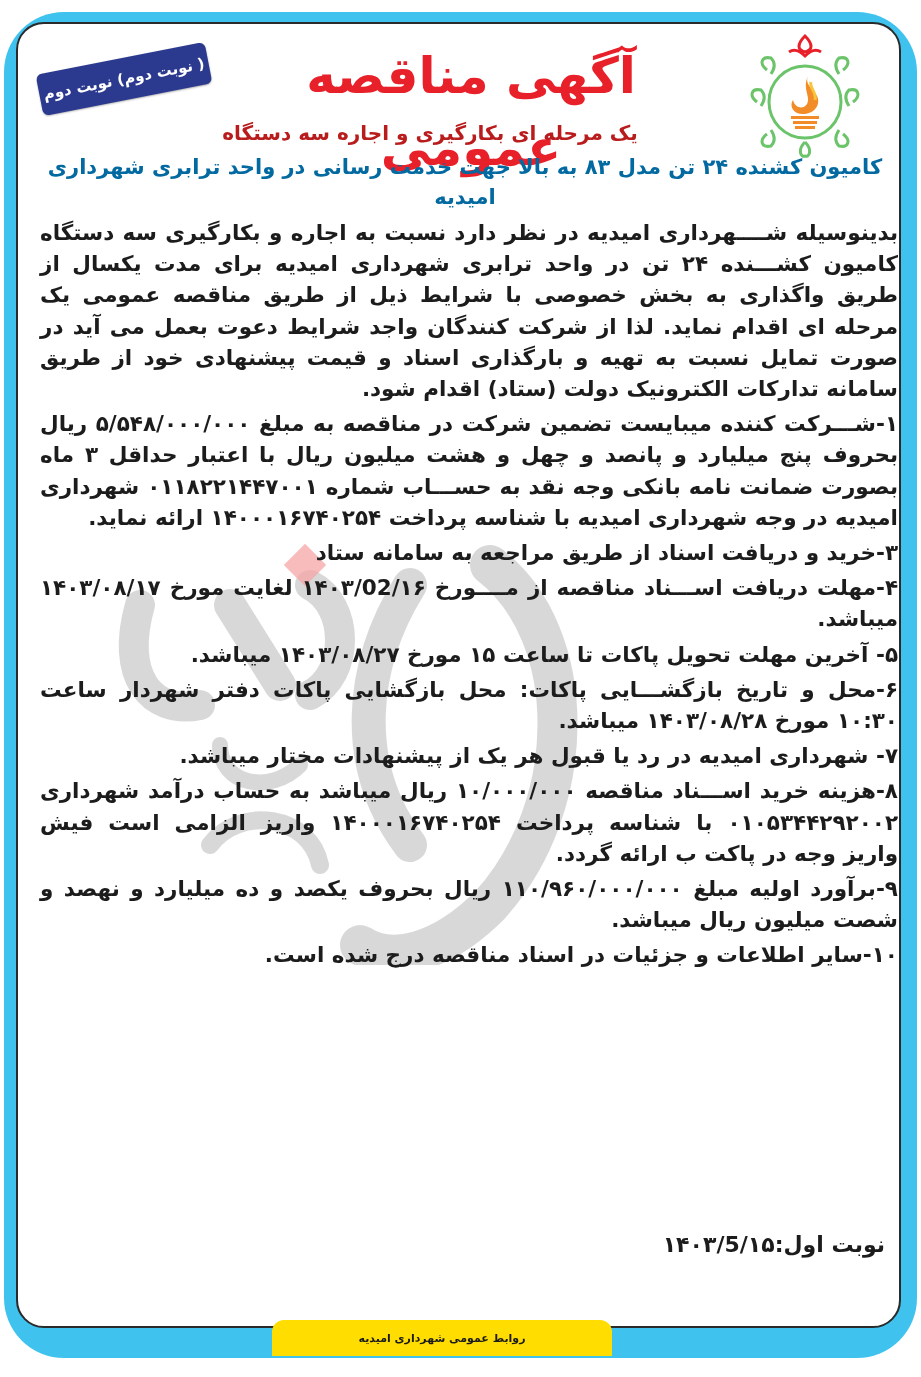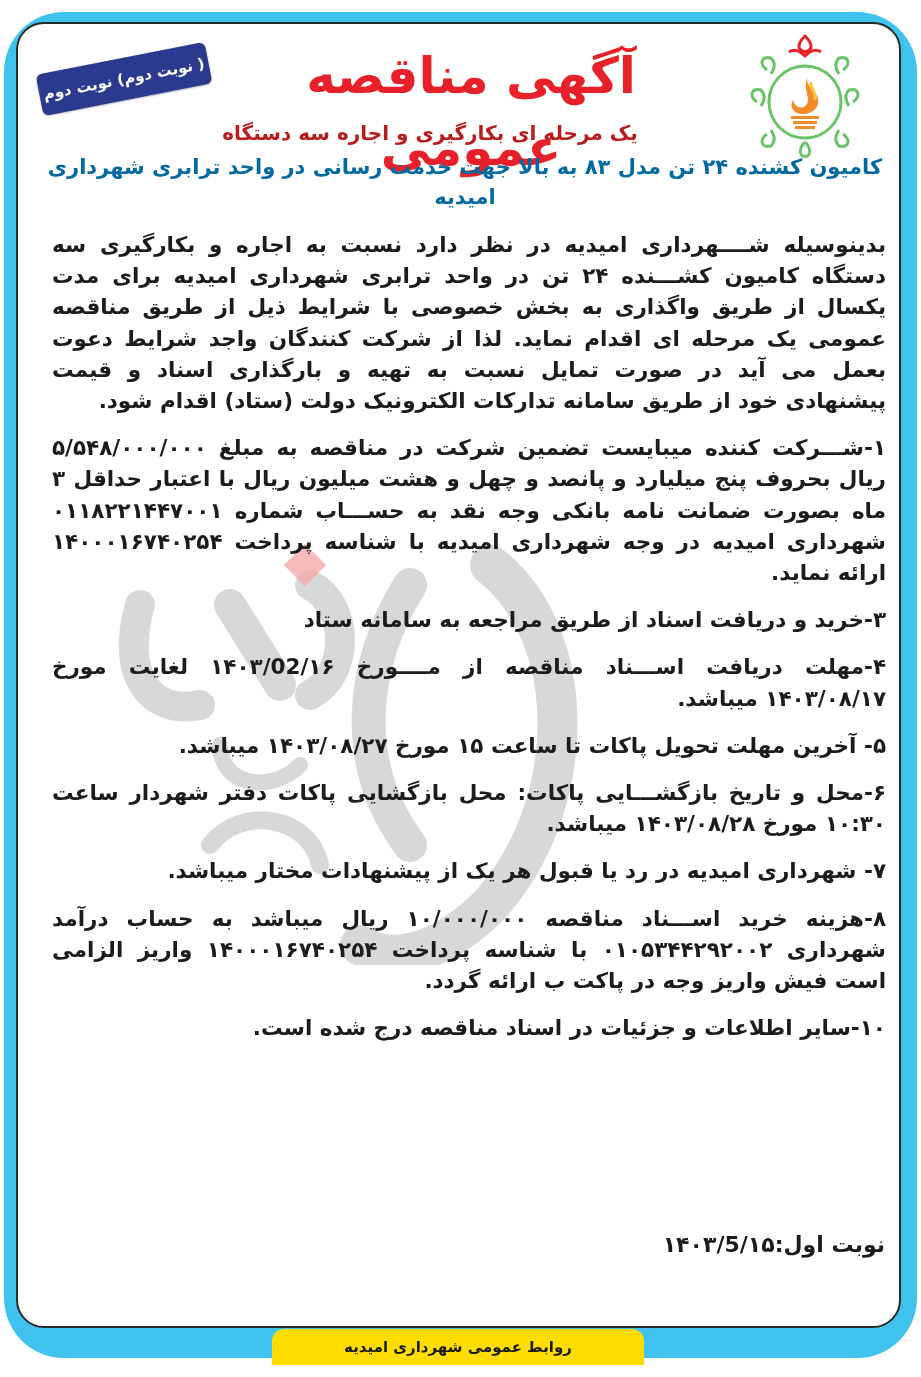--- a/index.html
+++ b/index.html
@@ -113,21 +113,21 @@
       top: 213px;
       width: 866px;
       direction: rtl;
       text-align: justify;
       color: #1c1c1c;
       font-weight: bold;
       font-size: 21.5px;
       line-height: 31.2px;
     }
     .body-text p {
-      margin: 16px;
+      margin: 4px;
       text-align: justify;
       text-align-last: right;
     }
     .stamp {
       position: absolute;
       left: 290px;
       top: 550px;
       width: 30px;
       height: 30px;
       background: #f6a6a6;
@@ -144,33 +144,32 @@
       font-weight: bold;
       font-size: 22px;
       line-height: 33px;
       text-align: right;
     }
     .footer-dates div { white-space: nowrap; }
     .pr-banner {
       position: absolute;
       left: 272px;
       top: 1320px;
-      width: 372px;
+      width: 340px;
       height: 36px;
       background: #ffdd00;
       border-radius: 12px 12px 0 0;
       display: flex;
       align-items: center;
       justify-content: center;
       direction: rtl;
       color: #1a1a1a;
       font-weight: bold;
-      font-size: 15px;
+      font-size: 11px;
       z-index: 3;
-      margin-top: 9px;
     }
   </style>
 </head>
 <body>
 
 <div class="cyan-bg"></div>
 
 <div class="frame"></div>
 
 <svg class="watermark" viewBox="0 0 470 420" xmlns="http://www.w3.org/2000/svg">
@@ -218,20 +217,21 @@
 
 <div class="body-text">
   <p>بدینوسیله شــــهرداری امیدیه در نظر دارد نسبت به اجاره و بکارگیری سه دستگاه کامیون کشـــنده ۲۴ تن در واحد ترابری شهرداری امیدیه برای مدت یکسال از طریق واگذاری به بخش خصوصی با شرایط ذیل از طریق مناقصه عمومی یک مرحله ای اقدام نماید. لذا از شرکت کنندگان واجد شرایط دعوت بعمل می آید در صورت تمایل نسبت به تهیه و بارگذاری اسناد و قیمت پیشنهادی خود از طریق سامانه تدارکات الکترونیک دولت (ستاد) اقدام شود.</p>
   <p>۱-شـــرکت کننده میبایست تضمین شرکت در مناقصه به مبلغ ۵/۵۴۸/۰۰۰/۰۰۰ ریال بحروف پنج میلیارد و پانصد و چهل و هشت میلیون ریال با اعتبار حداقل ۳ ماه بصورت ضمانت نامه بانکی وجه نقد به حســـاب شماره ۰۱۱۸۲۲۱۴۴۷۰۰۱ شهرداری امیدیه در وجه شهرداری امیدیه با شناسه پرداخت ۱۴۰۰۰۱۶۷۴۰۲۵۴ ارائه نماید.</p>
   <p>۳-خرید و دریافت اسناد از طریق مراجعه به سامانه ستاد</p>
   <p>۴-مهلت دریافت اســـناد مناقصه از مــــورخ ۱۴۰۳/02/۱۶ لغایت مورخ ۱۴۰۳/۰۸/۱۷ میباشد.</p>
   <p>۵- آخرین مهلت تحویل پاکات تا ساعت ۱۵ مورخ ۱۴۰۳/۰۸/۲۷ میباشد.</p>
   <p>۶-محل و تاریخ بازگشـــایی پاکات: محل بازگشایی پاکات دفتر شهردار ساعت ۱۰:۳۰ مورخ ۱۴۰۳/۰۸/۲۸ میباشد.</p>
   <p>۷- شهرداری امیدیه در رد یا قبول هر یک از پیشنهادات مختار میباشد.</p>
   <p>۸-هزینه خرید اســـناد مناقصه ۱۰/۰۰۰/۰۰۰ ریال میباشد به حساب درآمد شهرداری ۰۱۰۵۳۴۴۲۹۲۰۰۲ با شناسه پرداخت ۱۴۰۰۰۱۶۷۴۰۲۵۴ واریز الزامی است فیش واریز وجه در پاکت ب ارائه گردد.</p>
+  <p>۹-برآورد اولیه مبلغ ۱۱۰/۹۶۰/۰۰۰/۰۰۰ ریال بحروف یکصد و ده میلیارد و نهصد و شصت میلیون ریال میباشد.</p>
   <p>۱۰-سایر اطلاعات و جزئیات در اسناد مناقصه درج شده است.</p>
 </div>
 
 <div class="footer-dates">
   <div>نوبت اول:۱۴۰۳/5/۱۵</div>
 </div>
 
 <div class="pr-banner">
   <span>روابط عمومی شهرداری امیدیه</span>
 </div>

